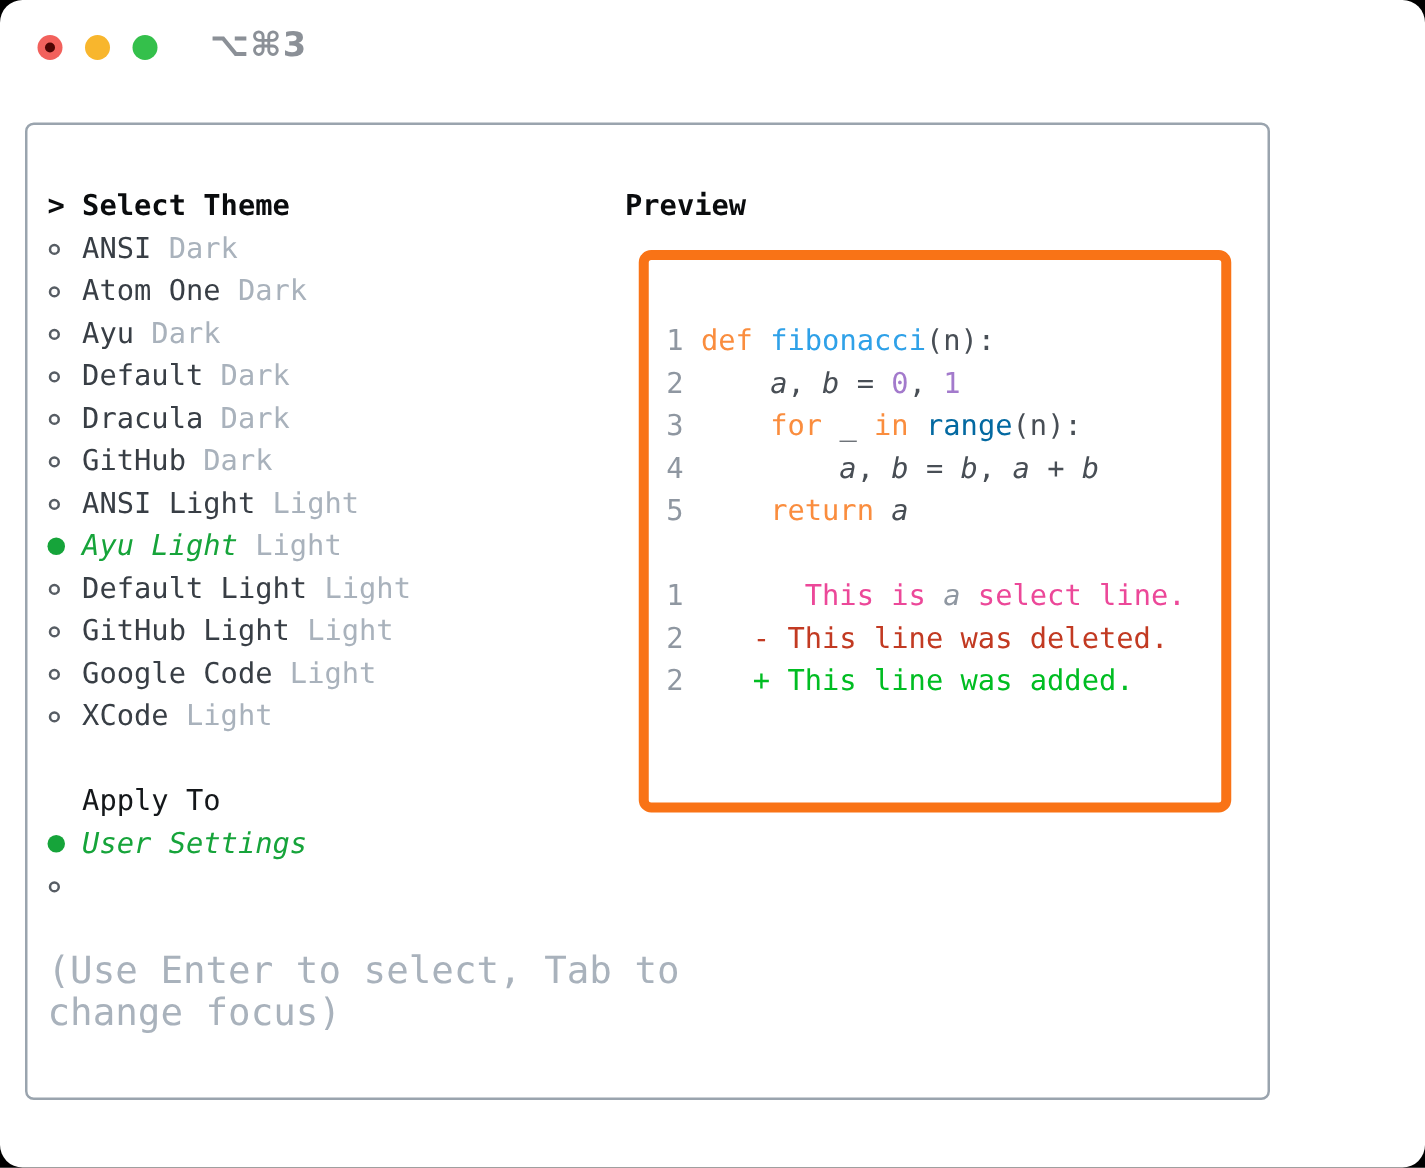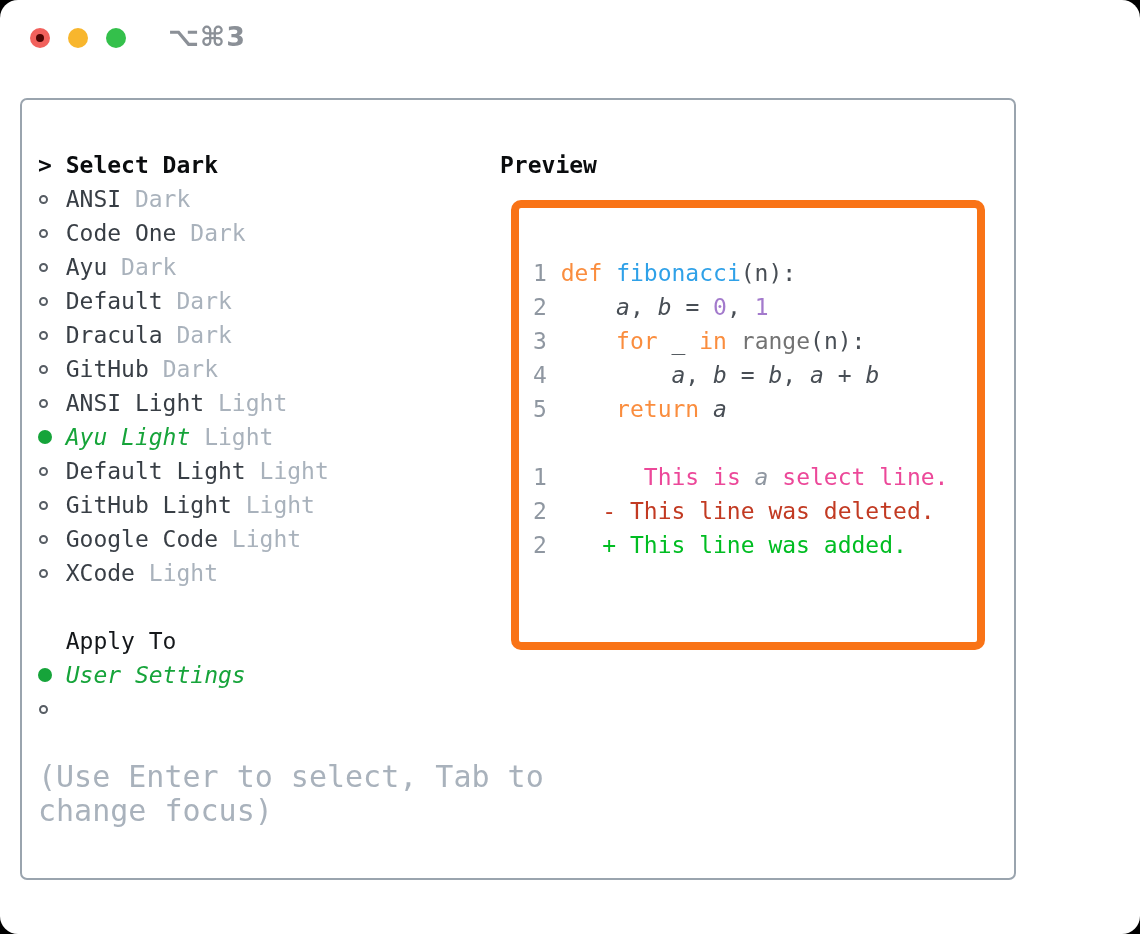--- a/index.html
+++ b/index.html
@@ -42,21 +42,21 @@
     position:absolute;left:489px;top:100px;width:474px;height:450px;
     border:8px solid #f97316;border-radius:10px;background:#fff;
     padding:48px 0 0 14px;overflow:hidden;
   }
   .cline{height:34px;line-height:34px;font-size:23px;white-space:pre;}
   .tk-ln{color:#8f97a1;}
   .tk-pl{color:#484e55;}
   .tk-kw{color:#fa8d3e;}
   .tk-fn{color:#2fa1e8;}
   .tk-num{color:#a37acc;}
-  .tk-call{color:#737373;}
+  .tk-call{color:#0369a1;}
   .tk-var{color:#484e55;font-style:italic;}
   .tk-ctx{color:#ec4899;}
   .tk-ctxi{color:#8f97a1;font-style:italic;}
   .tk-del{color:#c23a22;text-align:right;}
   .tk-add{color:#00bd22;}
 </style>
 </head>
 <body>
 
 <div class="window">
@@ -69,25 +69,25 @@
         <span class="tl" style="background: rgb(248, 182, 45);"></span>
         <span class="tl" style="background: rgb(52, 192, 75);"></span>
       </div>
     <span class="win-shortcut">⌥⌘3</span>
   </div>
 
   <div class="panel">
 
     <div class="left-col">
       <div class="row">
-        <span class="marker prompt">&gt;</span><span class="section-title">Select Dark</span>
+        <span class="marker prompt">&gt;</span><span class="section-title">Select Theme</span>
       </div>
       <div id="theme-list">
           <div class="row"><span class="marker"><span class="radio"></span></span><span class="item-label">ANSI</span><span class="item-tag">Dark</span></div>
-          <div class="row"><span class="marker"><span class="radio"></span></span><span class="item-label">Code One</span><span class="item-tag">Dark</span></div>
+          <div class="row"><span class="marker"><span class="radio"></span></span><span class="item-label">Atom One</span><span class="item-tag">Dark</span></div>
           <div class="row"><span class="marker"><span class="radio"></span></span><span class="item-label">Ayu</span><span class="item-tag">Dark</span></div>
           <div class="row"><span class="marker"><span class="radio"></span></span><span class="item-label">Default</span><span class="item-tag">Dark</span></div>
           <div class="row"><span class="marker"><span class="radio"></span></span><span class="item-label">Dracula</span><span class="item-tag">Dark</span></div>
           <div class="row"><span class="marker"><span class="radio"></span></span><span class="item-label">GitHub</span><span class="item-tag">Dark</span></div>
           <div class="row"><span class="marker"><span class="radio"></span></span><span class="item-label">ANSI Light</span><span class="item-tag">Light</span></div>
           <div class="row"><span class="marker"><span class="radio on"></span></span><span class="item-label sel">Ayu Light</span><span class="item-tag">Light</span></div>
           <div class="row"><span class="marker"><span class="radio"></span></span><span class="item-label">Default Light</span><span class="item-tag">Light</span></div>
           <div class="row"><span class="marker"><span class="radio"></span></span><span class="item-label">GitHub Light</span><span class="item-tag">Light</span></div>
           <div class="row"><span class="marker"><span class="radio"></span></span><span class="item-label">Google Code</span><span class="item-tag">Light</span></div>
           <div class="row"><span class="marker"><span class="radio"></span></span><span class="item-label">XCode</span><span class="item-tag">Light</span></div>

